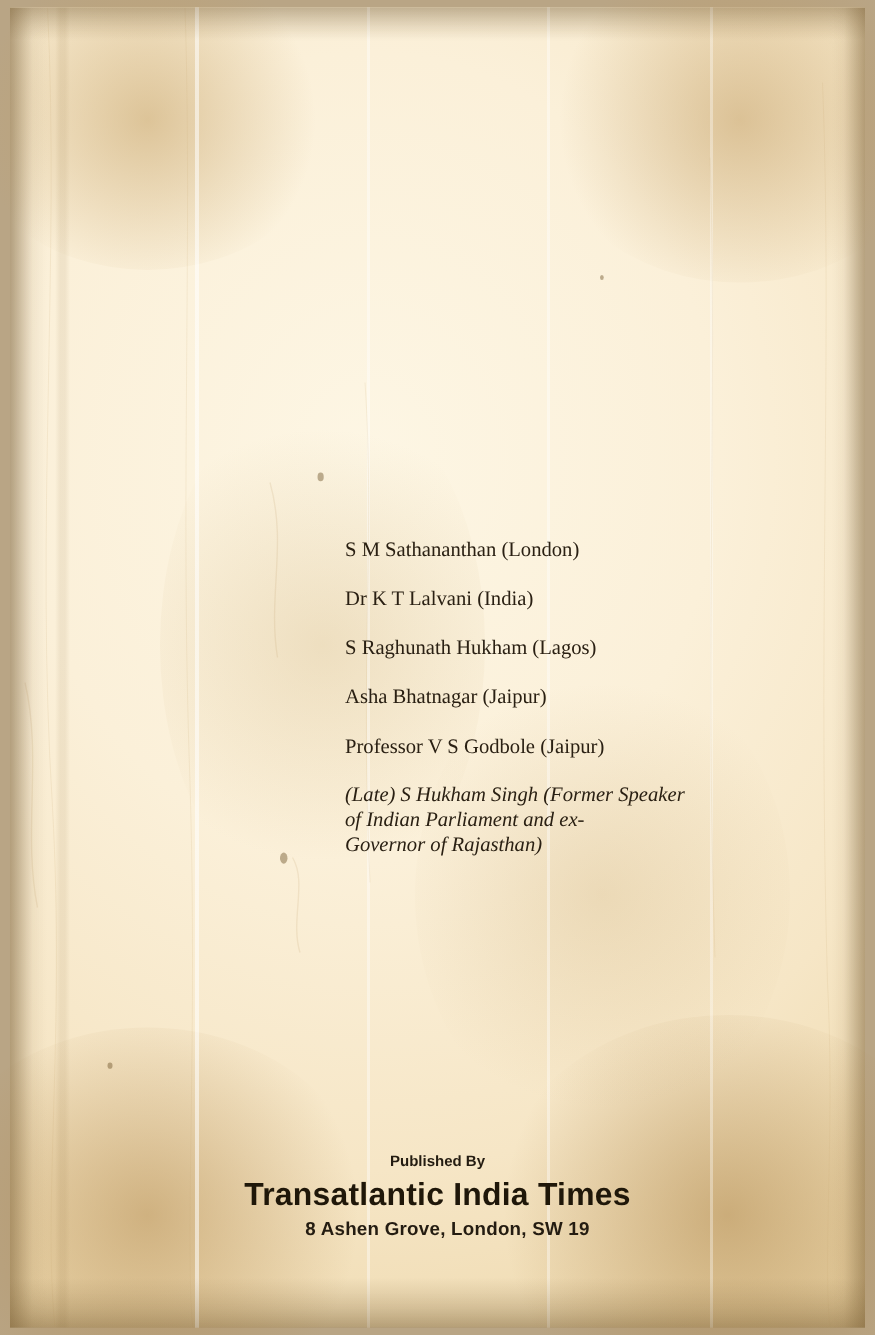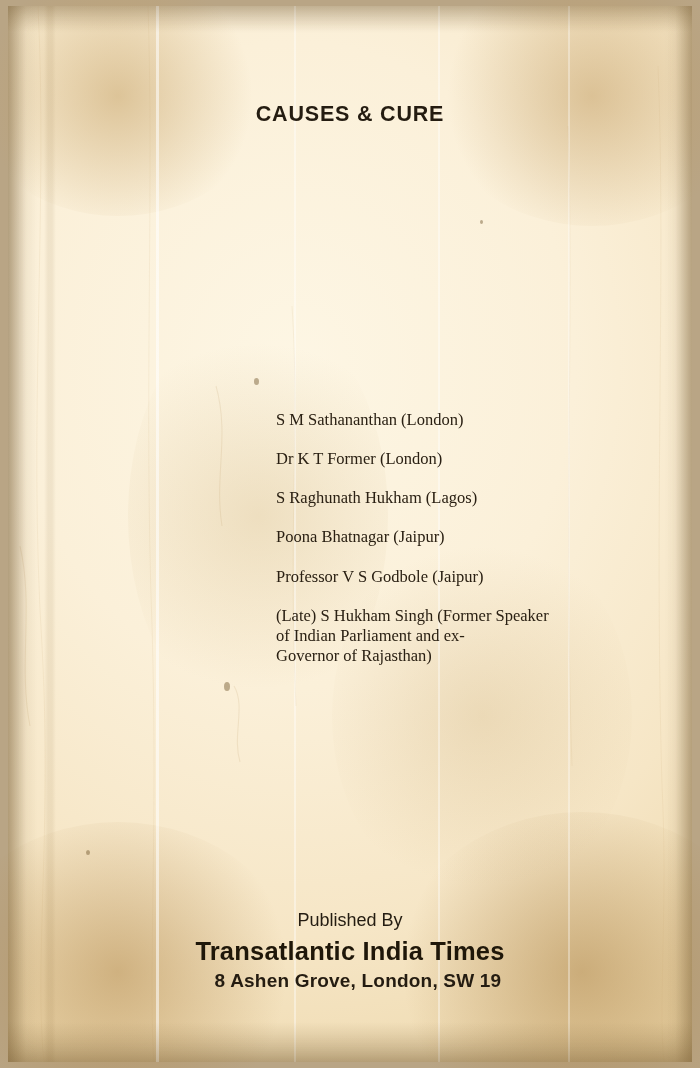--- a/index.html
+++ b/index.html
@@ -126,58 +126,58 @@
     font-family: "Liberation Sans", sans-serif;
     font-weight: bold;
     font-size: 21.5px;
     letter-spacing: 0.8px;
     color: #241c11;
   }
 
   .authors {
     position: absolute;
     left: 268px;
-    top: 404px;
+    top: 424px;
     width: 340px;
   }
   .author {
     font-family: "Liberation Serif", serif;
     font-size: 16.5px;
     line-height: 1.22;
     color: #2a2013;
     margin-bottom: 19px;
     white-space: pre-line;
   }
-  .author:last-child { margin-bottom: 0; }
+  .author:last-child { margin-bottom: 0; font-style: italic; }
 
   .imprint {
     position: absolute;
     left: 0; right: 0;
     bottom: 70px;
     text-align: center;
   }
   .pub-by {
     font-family: "Liberation Sans", sans-serif;
-    font-weight: normal;
-    font-size: 18px;
+    font-weight: bold;
+    font-size: 12px;
     color: #241c11;
     margin-bottom: 6px;
   }
   .pub-name {
     font-family: "Liberation Sans", sans-serif;
     font-weight: bold;
     font-size: 25.5px;
     color: #1f1709;
     letter-spacing: 0.2px;
     margin-bottom: 4px;
   }
   .pub-addr {
     font-family: "Liberation Sans", sans-serif;
     font-weight: bold;
-    font-size: 19px;
+    font-size: 15px;
     color: #241c11;
     letter-spacing: 0.2px;
     margin-left: 16px;
   }
 
   
   .speck {
     position: absolute;
     background: rgba(110,84,42,0.45);
     border-radius: 50%;
@@ -221,28 +221,27 @@
     <div class="speck" style="left:472px; top:214px; width:3px; height:4px;"></div>
 
     <div class="edge-left"></div>
     <div class="edge-right"></div>
     <div class="edge-top"></div>
     <div class="edge-bottom"></div>
 
     <div class="content">
 
       <div class="title-block">
-        <div class="sub-title">CAUSES &amp; CURE</div>
       </div>
 
       <div class="authors">
         <div class="author">S M Sathananthan (London)</div>
-        <div class="author">Dr K T Former (London)</div>
+        <div class="author">Dr K T Lalvani (India)</div>
         <div class="author">S Raghunath Hukham (Lagos)</div>
-        <div class="author">Poona Bhatnagar (Jaipur)</div>
+        <div class="author">Asha Bhatnagar (Jaipur)</div>
         <div class="author">Professor V S Godbole (Jaipur)</div>
         <div class="author">(Late) S Hukham Singh (Former Speaker
 of Indian Parliament and ex-
 Governor of Rajasthan)</div>
       </div>
 
       <div class="imprint">
         <div class="pub-by">Published By</div>
         <div class="pub-name">Transatlantic India Times</div>
         <div class="pub-addr">8 Ashen Grove, London, SW 19</div>

